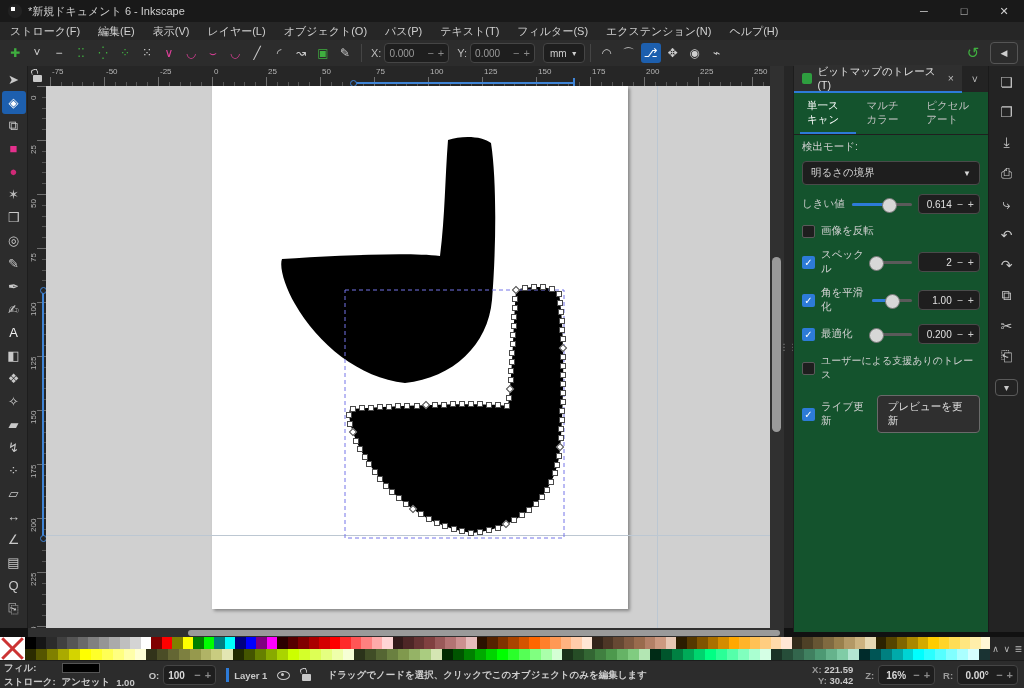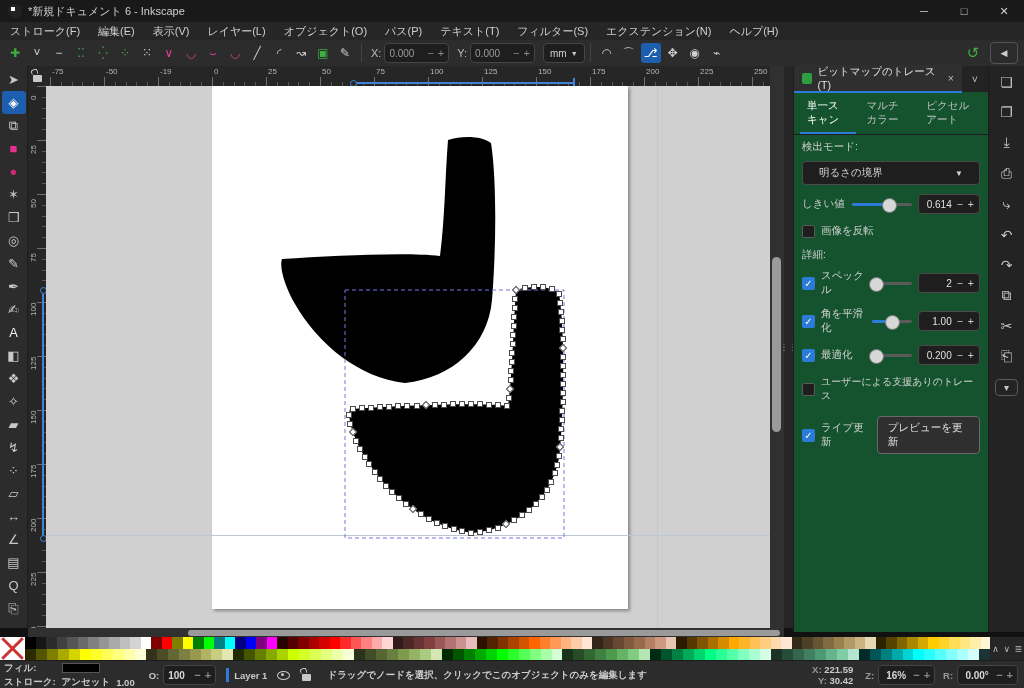--- a/index.html
+++ b/index.html
@@ -67,21 +67,21 @@
   #dock{left:793px;top:66px;width:195px;height:566px;background:#14532d;border-left:1px solid #1d1d1d;box-sizing:border-box;font-size:10.5px;}
   #dock-tabbar{height:26px;background:#232323;display:flex;align-items:center;}
   #dock-tab{height:100%;display:flex;align-items:center;gap:5px;padding:0 8px;background:#2f2f2f;border-bottom:2px solid #2d7bd8;color:#e2e2e2;}
   #trace-tab-icon{width:11px;height:11px;background:#2e9e3f;border-radius:2px;display:inline-block;}
   #dock-tab-chevron{margin-left:auto;padding:0 10px;color:#bdbdbd;}
   #subtabs{display:flex;gap:4px;padding:4px 6px 0 6px;border-bottom:1px solid #1f1f1f;}
   .subtab{padding:3px 7px 5px;color:#c2c2c2;}
   .subtab.on{border-bottom:2px solid #2d7bd8;color:#fff;}
   .drow{display:flex;align-items:center;padding:5px 8px;gap:6px;}
   .dlabel{color:#d0d0d0;}
-  .dselect{margin:2px 8px;background:#1e1e1e;border:1px solid #4a4a4a;border-radius:4px;height:22px;display:flex;align-items:center;padding:0 16px;color:#d8d8d8;justify-content:space-between;}
+  .dselect{margin:2px 8px;background:#1e1e1e;border:1px solid #4a4a4a;border-radius:4px;height:22px;display:flex;align-items:center;padding:0 8px;color:#d8d8d8;justify-content:space-between;}
   .slider{flex:1;height:3px;background:#5a5a5a;border-radius:2px;position:relative;min-width:60px;}
   .slider .fillb{position:absolute;left:0;top:0;height:3px;background:#2d7bd8;border-radius:2px;}
   .slider .knob{position:absolute;top:-5px;width:13px;height:13px;border-radius:50%;background:#d7d7d7;border:1px solid #777;margin-left:-7px;}
   .dspin{display:flex;align-items:center;background:#1e1e1e;border:1px solid #4a4a4a;border-radius:4px;height:20px;padding:0 5px;gap:5px;min-width:62px;justify-content:flex-end;box-sizing:border-box;}
   .dspin .val{color:#e0e0e0;font-size:10px;}
   .dspin .pm{color:#cfcfcf;}
   .cb{width:13px;height:13px;border-radius:2px;box-sizing:border-box;flex:none;}
   .cb.checked{background:#2d7bd8;color:#fff;font-size:10px;line-height:13px;text-align:center;}
   .cb.un{background:#1e1e1e;border:1px solid #5a5a5a;}
   #preview-area{height:236px;border-top:1px solid #202020;border-bottom:1px solid #202020;background:#2c2c2c;padding:6px 8px;box-sizing:border-box;}
@@ -214,21 +214,21 @@
     <div class="tool">Q</div>
     <div class="tool">⎘</div>
   </div>
 
 <div id="corner" class="abs">
     <span class="lockcss"></span>
   </div>
 <div id="hruler" class="abs">
     <span class="hlabel" style="left: 6px;">-75</span>
     <span class="hlabel" style="left: 60px;">-50</span>
-    <span class="hlabel" style="left: 114px;">-19</span>
+    <span class="hlabel" style="left: 114px;">-25</span>
     <span class="hlabel" style="left: 168px;">0</span>
     <span class="hlabel" style="left: 222px;">25</span>
     <span class="hlabel" style="left: 276px;">50</span>
     <span class="hlabel" style="left: 330px;">75</span>
     <span class="hlabel" style="left: 384px;">100</span>
     <span class="hlabel" style="left: 438px;">125</span>
     <span class="hlabel" style="left: 492px;">150</span>
     <span class="hlabel" style="left: 546px;">175</span>
     <span class="hlabel" style="left: 600px;">200</span>
     <span class="hlabel" style="left: 654px;">225</span>
@@ -400,23 +400,20 @@
       <span class="pm">−</span>
       <span class="pm">+</span>
     </span>
   </div>
 
   <div class="drow">
     <span class="cb un"></span>
     <span class="dlabel">画像を反転</span>
   </div>
 
-  <div class="drow" style="padding-bottom:2px">
-      <span class="dlabel">詳細:</span>
-    </div>
 
   <div class="drow">
     <span class="cb checked">✓</span>
     <span class="dlabel" style="width:46px">スペックル</span>
     <span class="slider" style="min-width:40px">
         <span class="fillb" style="width:9%"></span>
         <span class="knob" style="left:9%"></span>
       </span>
     <span class="dspin">
       <span class="val">2</span>

